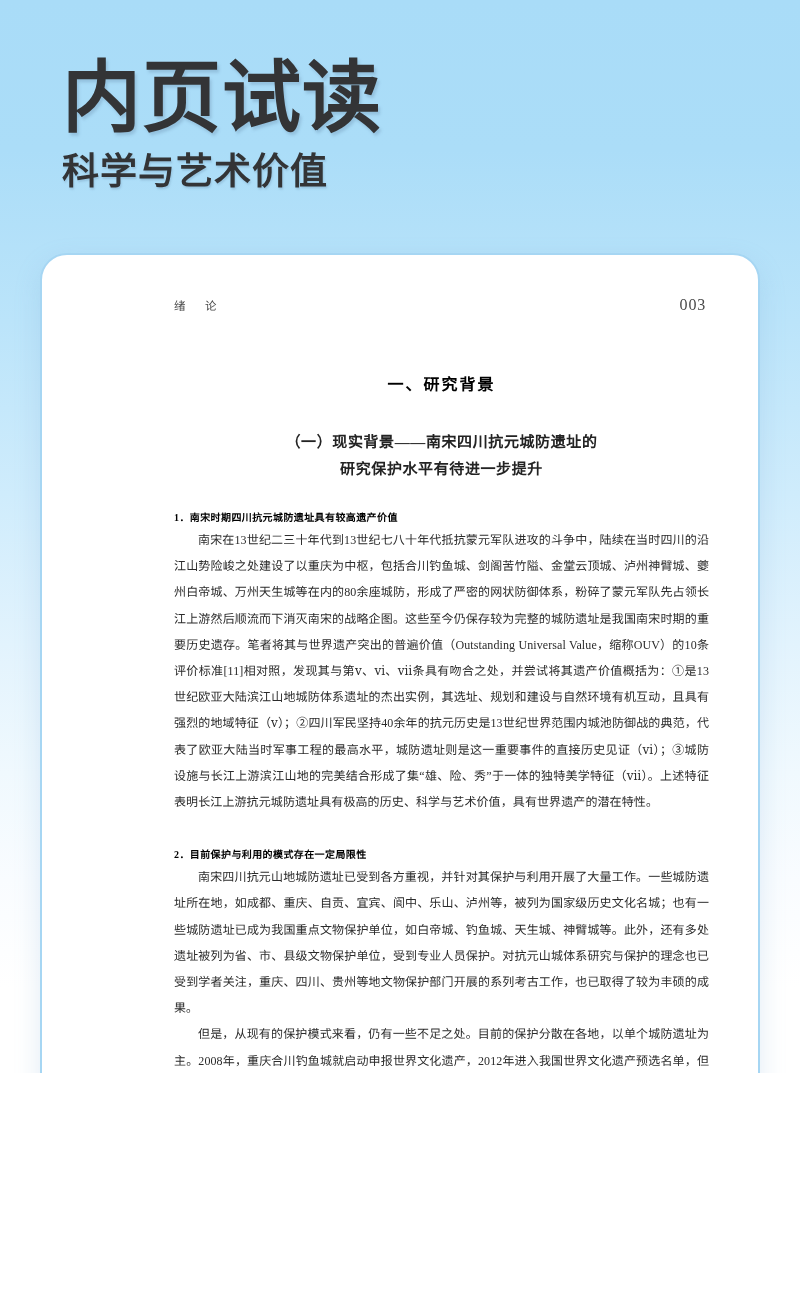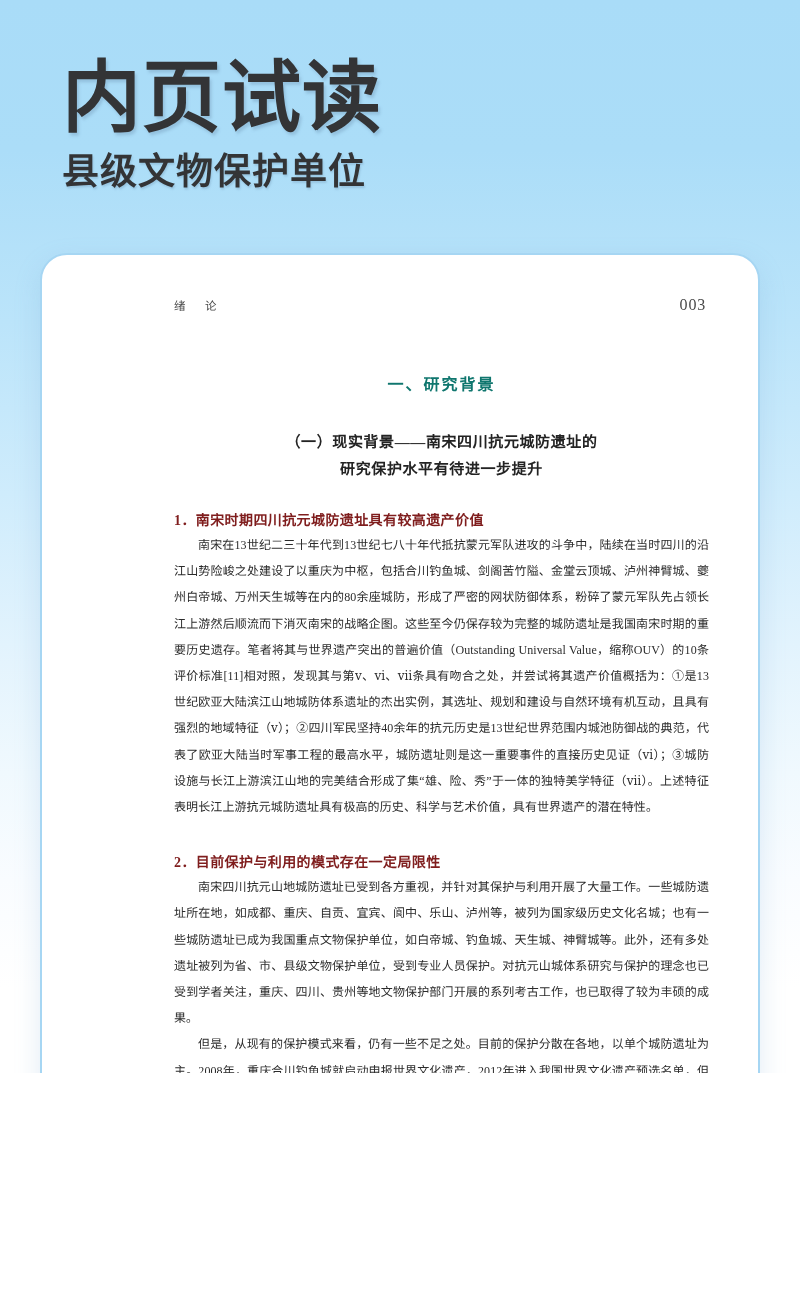--- a/index.html
+++ b/index.html
@@ -108,39 +108,39 @@
     font-family: "Liberation Serif", "DejaVu Serif", serif;
     color: #2f2f2f;
   }
 
   .h1 {
     text-align: center;
     font-size: 16px;
     font-weight: 700;
     letter-spacing: 2px;
     margin: 0 0 34px 0;
-    color: #0f766e;
+    color: #000000;
   }
   .h2 {
     text-align: center;
     font-size: 15px;
     font-weight: 700;
     line-height: 27px;
     letter-spacing: 0.6px;
     margin: 0 0 26px 0;
     color: #232323;
   }
   .h2 .l2 { display: block; }
 
   .h3 {
-    font-size: 14px;
+    font-size: 10px;
     font-weight: 700;
     letter-spacing: 0.4px;
     margin: 0 0 3px 0;
-    color: #7f1d1d;
+    color: #000000;
   }
   .h3.spaced { margin-top: 31px; }
 
   p.para {
     font-size: 12px;
     line-height: 26.2px;
     text-align: justify;
     text-justify: inter-ideograph;
     text-indent: 2em;
     margin: 0;
@@ -149,21 +149,21 @@
   }
   p.para + p.para { margin-top: 0; }
 </style>
 </head>
 <body>
 
 <div id="page">
 
   <div id="banner">
     <div id="banner-title">内页试读</div>
-    <div id="banner-subtitle">县级文物保护单位</div>
+    <div id="banner-subtitle">科学与艺术价值</div>
   </div>
 
   <div id="book-card">
 
     <div id="running-head">
       <span id="running-head-chapter">绪　论</span>
       <span id="running-head-folio">003</span>
     </div>
 
     <div id="page-body">

